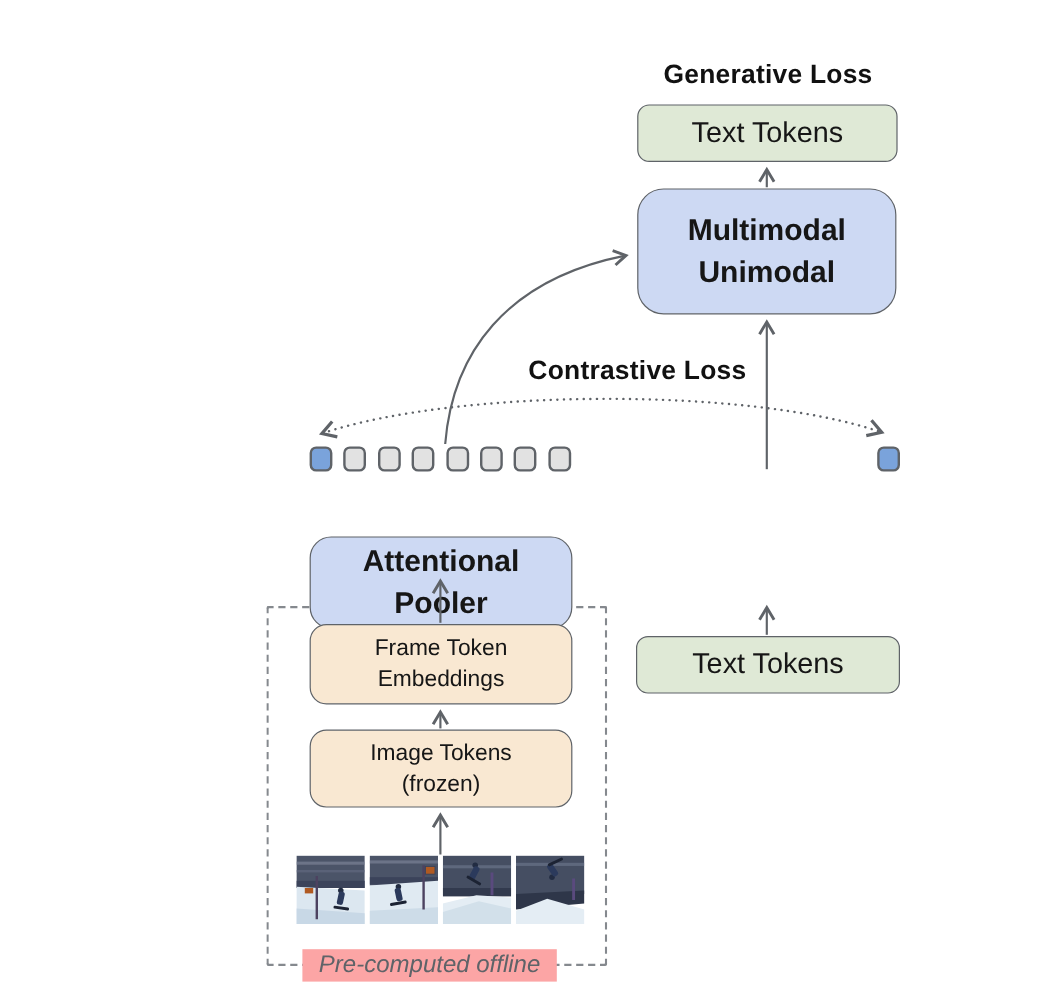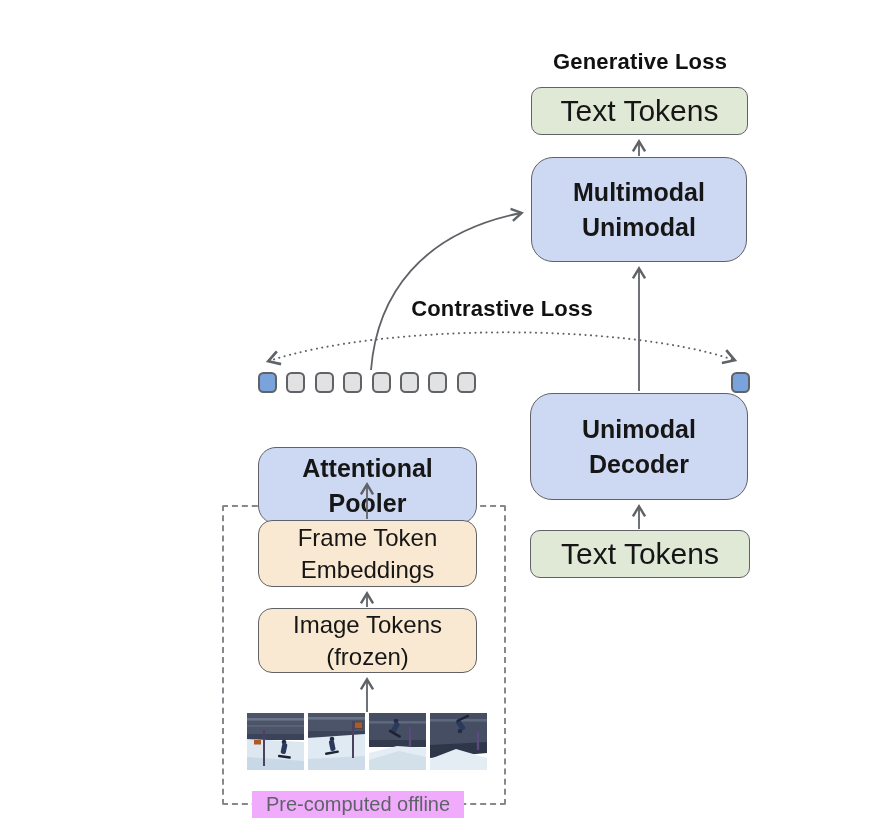--- a/index.html
+++ b/index.html
@@ -23,24 +23,24 @@
   .box{
     position:absolute;display:flex;align-items:center;justify-content:center;
     text-align:center;box-sizing:border-box;border:1.6px solid var(--border);
     color:#161616;z-index:2;
   }
   .model{
     background:var(--model-box-fill);font-weight:bold;font-size:25px;
     border-radius:22px;line-height:1.38;padding:0 14px;
   }
   .data{
-    background:var(--data-box-fill);font-size:30px;border-radius:10px;padding:0 16px;
+    background:var(--data-box-fill);font-size:24px;border-radius:10px;padding:0 16px;
   }
   .pre{
-    background:var(--precomputed-box-fill);font-size:24px;border-radius:14px;
+    background:var(--precomputed-box-fill);font-size:19px;border-radius:14px;
     line-height:1.32;padding:0 32px;
   }
   .loss-label{
     position:absolute;font-weight:bold;font-size:22px;text-align:center;
     color:#111;z-index:2;letter-spacing:0.2px;
   }
   .token-row{
     position:absolute;left:258px;top:372px;display:flex;gap:9.4px;z-index:2;
   }
   .token{
@@ -50,45 +50,44 @@
   .token.hl{background:var(--token-highlight-fill);}
   .contrast-square{
     position:absolute;left:731px;top:372px;z-index:3;
   }
   .dashed-box{
     position:absolute;left:222px;top:505px;width:284px;height:300px;
     border:2px dashed #85898e;box-sizing:border-box;z-index:1;border-radius:2px;
   }
   .precomputed-label{
     position:absolute;left:252px;top:791px;width:212px;height:27px;
-    display:flex;align-items:center;justify-content:center;background:#f0abfc;
-    color:var(--muted-text);font-size:20px;z-index:2;white-space:nowrap;
+    display:flex;align-items:center;justify-content:center;background:#fca5a5;
+    color:var(--muted-text);font-size:20px;z-index:2;white-space:nowrap;font-style:italic;
   }
   .frames-row{
     position:absolute;left:247px;top:713px;display:flex;gap:4px;z-index:2;
   }
   .frames-row svg{display:block;}
   .edges{
     position:absolute;left:0;top:0;width:874px;height:838px;z-index:3;
     pointer-events:none;
   }
 </style>
 </head>
 <body>
 
 <div class="canvas">
 
   <div class="dashed-box"></div>
 
   <div class="loss-label" style="left:500px;top:49px;width:280px;">Generative Loss</div>
-  <div class="loss-label" style="left:382px;top:296px;width:240px;">Contrastive Loss</div>
+  <div class="loss-label" style="left:382px;top:296px;width:240px;text-align:right;">Contrastive Loss</div>
 
   <div class="box data" style="left:531px;top:87px;width:217px;height:48px;">Text Tokens</div>
   <div class="box model" style="left:531px;top:157px;width:216px;height:105px;">Multimodal Unimodal</div>
-  <div class="box model" style="left:530px;top:393px;width:218px;height:107px;">Unimodal Decoder</div>
   <div class="box data" style="left:530px;top:530px;width:220px;height:48px;">Text Tokens</div>
 
   <div class="token-row">
       <div class="token hl"></div>
       <div class="token"></div>
       <div class="token"></div>
       <div class="token"></div>
       <div class="token"></div>
       <div class="token"></div>
       <div class="token"></div>

